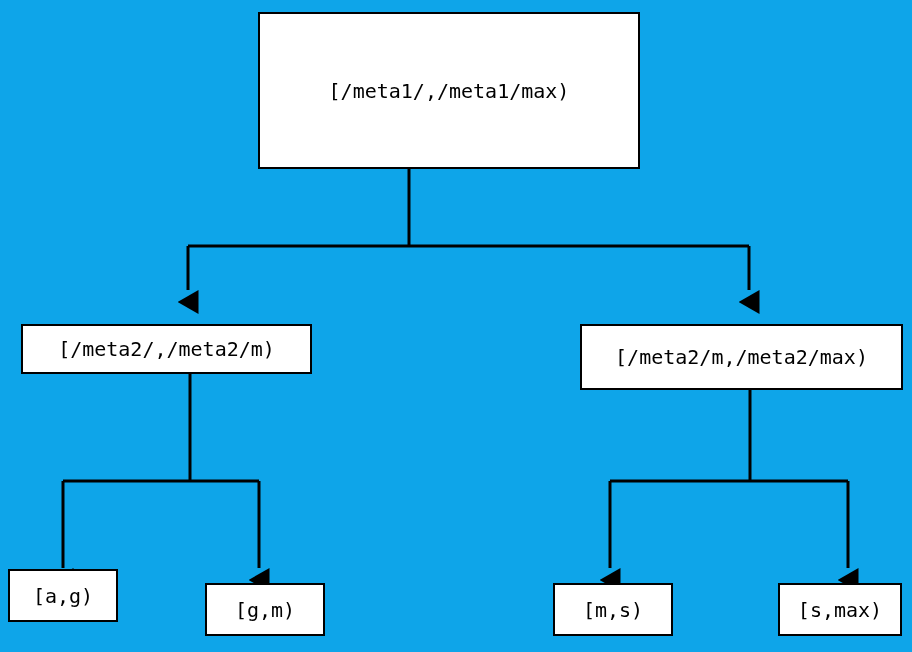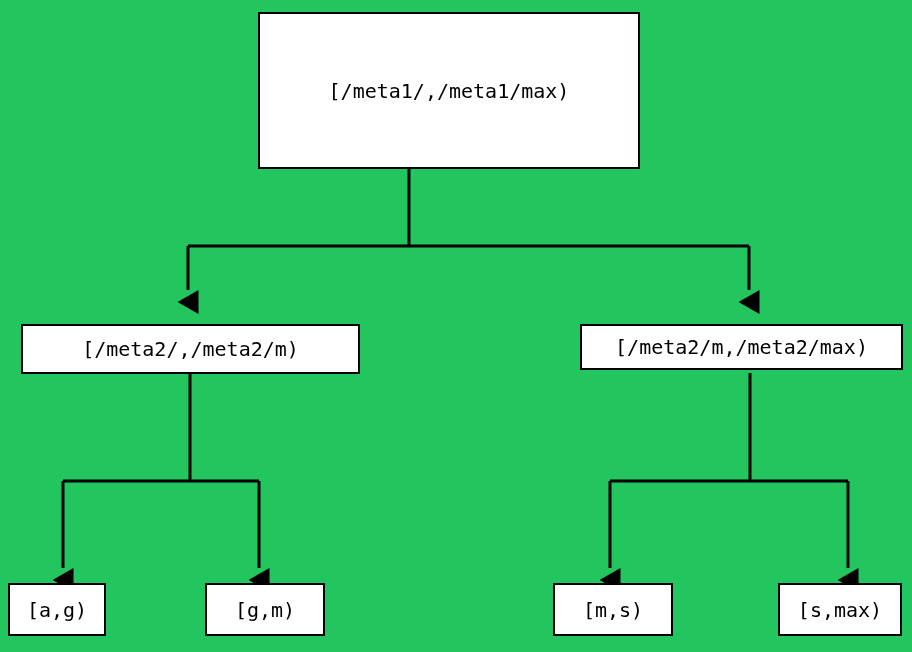--- a/index.html
+++ b/index.html
@@ -4,21 +4,21 @@
 <style>
   html, body {
     margin: 0;
     padding: 0;
     background: #ffffff;
   }
   #canvas {
     position: relative;
     width: 912px;
     height: 652px;
-    background: #22c55e;
+    background: #0ea5e9;
     overflow: hidden;
     font-family: "DejaVu Sans Mono", "Liberation Mono", monospace;
   }
   .node {
     position: absolute;
     box-sizing: border-box;
     border: 2px solid #000000;
     background: #ffffff;
     display: flex;
     align-items: center;
@@ -80,29 +80,29 @@
     <g>
       <path d="M 750 481 L 848 481" stroke="#000000" stroke-width="3" fill="none"></path>
       <path d="M 848 481 L 848 568" stroke="#000000" stroke-width="3" fill="none" marker-end="url(#arrowhead)"></path>
     </g>
   </svg>
 
   <div class="node" style="left:258px; top:12px; width:382px; height:157px;">
     <span class="node-label">[/meta1/,/meta1/max)</span>
   </div>
 
-  <div class="node" style="left:21px; top:324px; width:339px; height:50px;">
+  <div class="node" style="left:21px; top:324px; width:291px; height:50px;">
     <span class="node-label">[/meta2/,/meta2/m)</span>
   </div>
 
-  <div class="node" style="left:580px; top:324px; width:323px; height:46px;text-align:right;">
+  <div class="node" style="left:580px; top:324px; width:323px; height:66px;text-align:right;">
     <span class="node-label">[/meta2/m,/meta2/max)</span>
   </div>
 
-  <div class="node" style="left:8px; top:583px; width:98px; height:53px;">
+  <div class="node" style="left:8px; top:569px; width:110px; height:53px;">
     <span class="node-label">[a,g)</span>
   </div>
 
   <div class="node" style="left:205px; top:583px; width:120px; height:53px;">
     <span class="node-label">[g,m)</span>
   </div>
 
   <div class="node" style="left:553px; top:583px; width:120px; height:53px;">
     <span class="node-label">[m,s)</span>
   </div>

